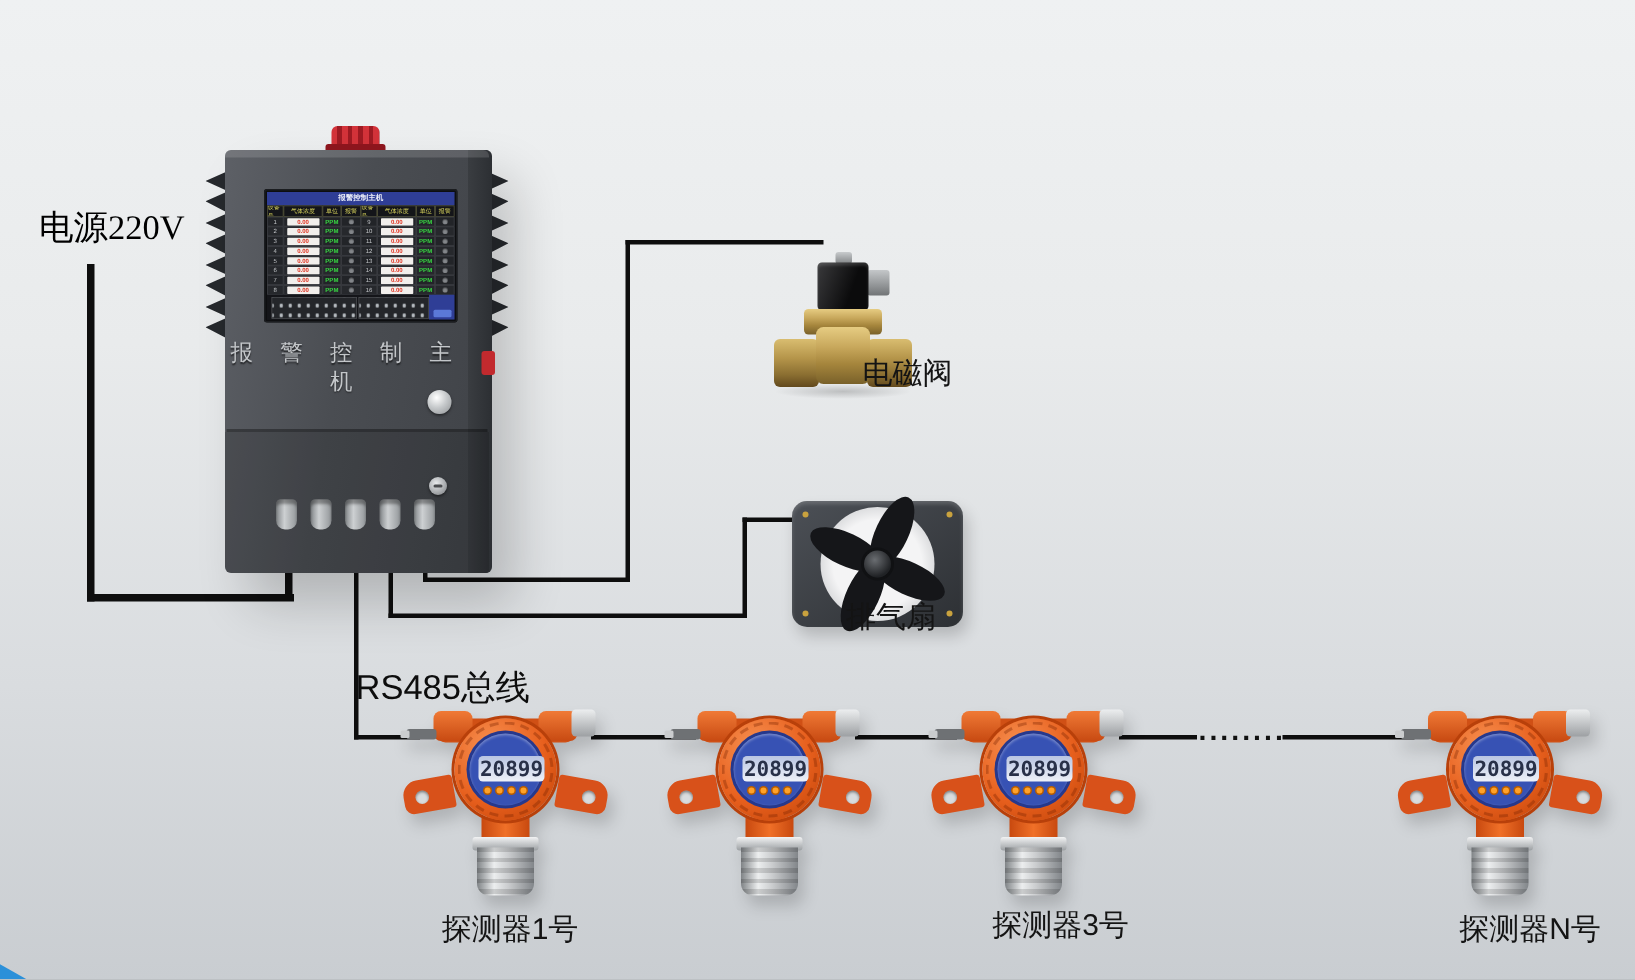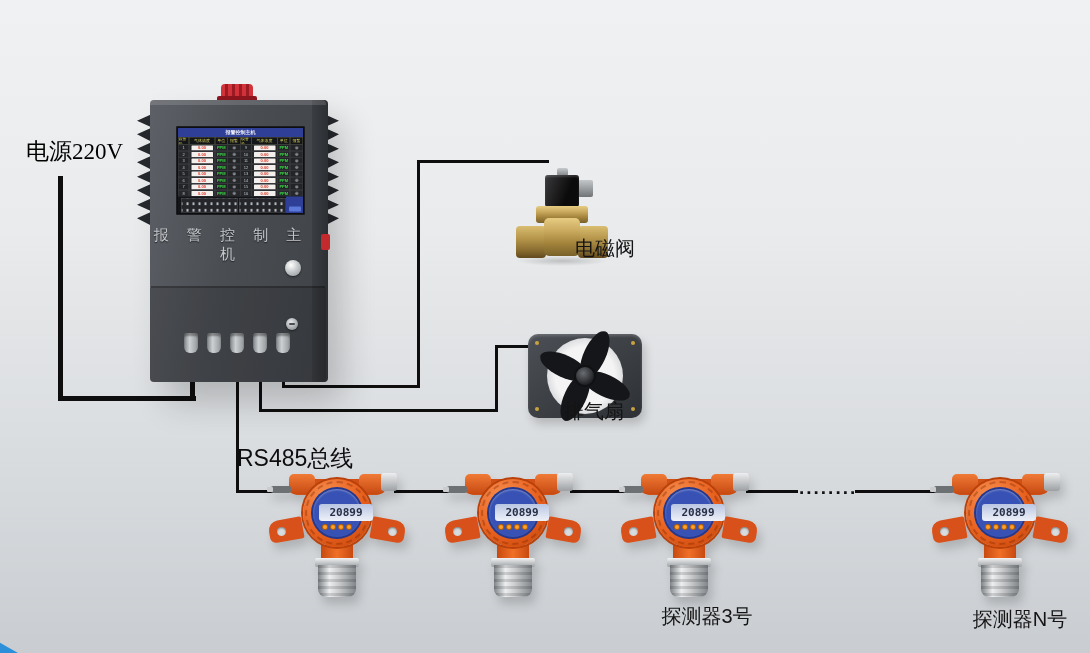--- a/index.html
+++ b/index.html
@@ -97,23 +97,23 @@
   .det-ear{position:absolute;top:48px;width:34px;height:22px;background:#d8511a;}
   .det-ear.l{left:0;border-radius:10px 2px 2px 6px;transform:rotate(-10deg);}
   .det-ear.r{left:102px;border-radius:2px 10px 6px 2px;transform:rotate(10deg);}
   .det-hole{position:absolute;top:56px;width:9px;height:9px;border-radius:50%;background:#d9dcde;box-shadow:inset 0 1px 2px rgba(0,0,0,.45);}
   .det-hole.l{left:8px;} .det-hole.r{left:119px;}
   .det-head{position:absolute;left:34px;top:8px;width:68px;height:68px;border-radius:50%;
     background:radial-gradient(circle at 35% 28%,#f79050,#e75f1d 55%,#bf4207 100%);box-shadow:0 0 0 2px #b8400a;}
   .det-head::before{content:"";position:absolute;left:2px;top:2px;right:2px;bottom:2px;border-radius:50%;border:2px dashed rgba(120,35,0,.35);}
   .det-ring{position:absolute;left:44px;top:18px;width:48px;height:48px;border-radius:50%;
     background:#3752b4;box-shadow:0 0 0 2px #26388c,inset 0 1px 2px rgba(255,255,255,.35);}
-  .det-lcd{position:absolute;left:50px;top:33px;width:54px;height:17px;border-radius:3px;
+  .det-lcd{position:absolute;left:50px;top:33px;width:44px;height:17px;border-radius:3px;
     background:linear-gradient(180deg,#b9c5e2,#eef1f8);display:flex;align-items:center;justify-content:center;
-    font-family:"DejaVu Sans Mono","Liberation Mono",monospace;font-size:11px;font-weight:bold;color:#283048;}
+    font-family:"DejaVu Sans Mono","Liberation Mono",monospace;font-size:14px;font-weight:bold;color:#283048;}
   .det-dot{position:absolute;top:54px;width:4px;height:4px;border-radius:50%;background:#ffa229;box-shadow:0 0 0 1px #b85d00;}
   .det-neck{position:absolute;left:52px;top:74px;width:32px;height:16px;
     background:linear-gradient(90deg,#c8490f,#f07028 50%,#c8490f);}
   .det-collar{position:absolute;left:46px;top:87px;width:44px;height:9px;border-radius:2px;
     background:linear-gradient(180deg,#f2f3f4,#9b9fa2);}
   .det-sensor{position:absolute;left:49px;top:94px;width:38px;height:32px;border-radius:0 0 8px 8px;
     background:linear-gradient(90deg,#7f8386,#eceeef 30%,#caccce 55%,#82868a);}
   .det-sensor::after{content:"";position:absolute;inset:0;border-radius:0 0 8px 8px;
     background:repeating-linear-gradient(180deg,rgba(0,0,0,.14) 0 3px,transparent 3px 7px);}
 
@@ -449,17 +449,18 @@
     <div class="det-ring"></div>
     <div class="det-lcd">20899</div>
     <div class="det-dot" style="left:54px;"></div>
     <div class="det-dot" style="left:62px;"></div>
     <div class="det-dot" style="left:70px;"></div>
     <div class="det-dot" style="left:78px;"></div>
     <div class="det-collar"></div>
     <div class="det-sensor"></div>
   </div>
 
+  <div class="lbl dev-label" style="left:255px;top:606px;">探测器1号</div>
   <div class="lbl dev-label" style="left:622px;top:603px;">探测器3号</div>
   <div class="lbl dev-label" style="left:935px;top:606px;">探测器N号</div>
 
   <div class="abs" id="corner-accent"></div>
 </div>
 
 </body></html>

